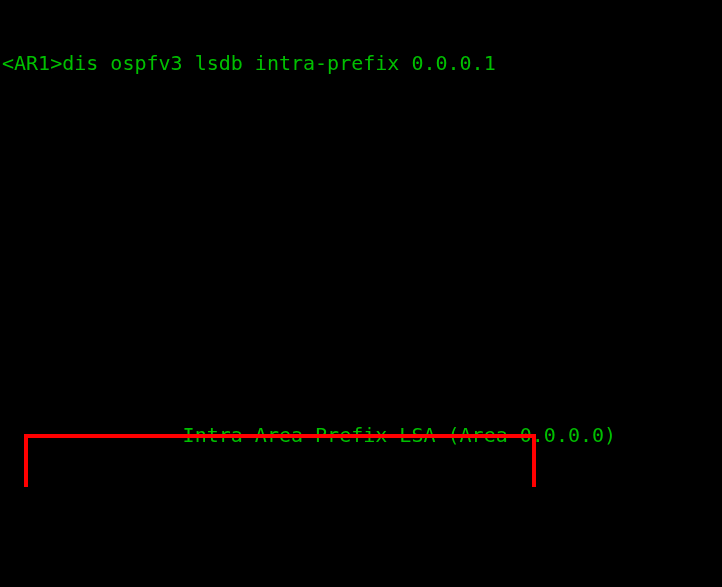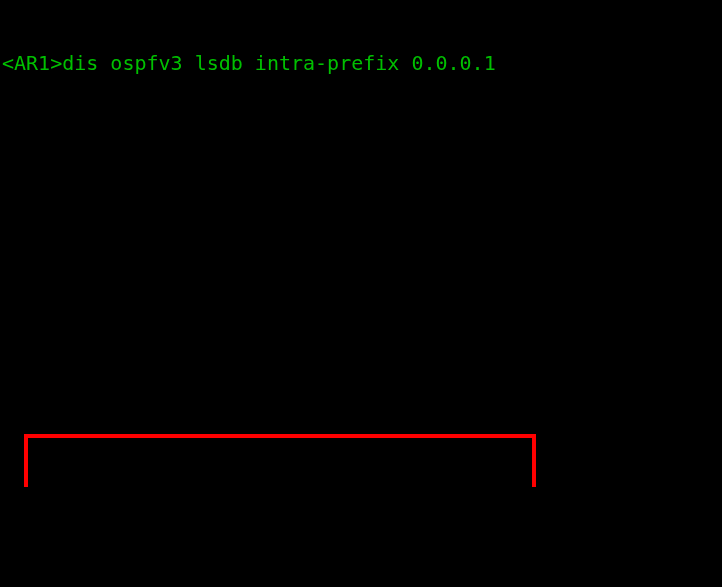--- a/index.html
+++ b/index.html
@@ -58,20 +58,21 @@
 <body>
 
 <div id="terminal" style="background: rgb(0, 0, 0); color: rgb(0, 192, 0);">
 
   <div class="term-lines">
     <span class="line">&lt;AR1&gt;dis ospfv3 lsdb intra-prefix 0.0.0.1</span>
     <span class="line blank"></span>
     <span class="line blank"></span>
     <span class="line blank"></span>
     <span class="line blank"></span>
+    <span class="line">               Intra-Area-Prefix-LSA (Area 0.0.0.0)</span>
     <span class="line blank"></span>
     
     
     
     
     
     
     
     
     

